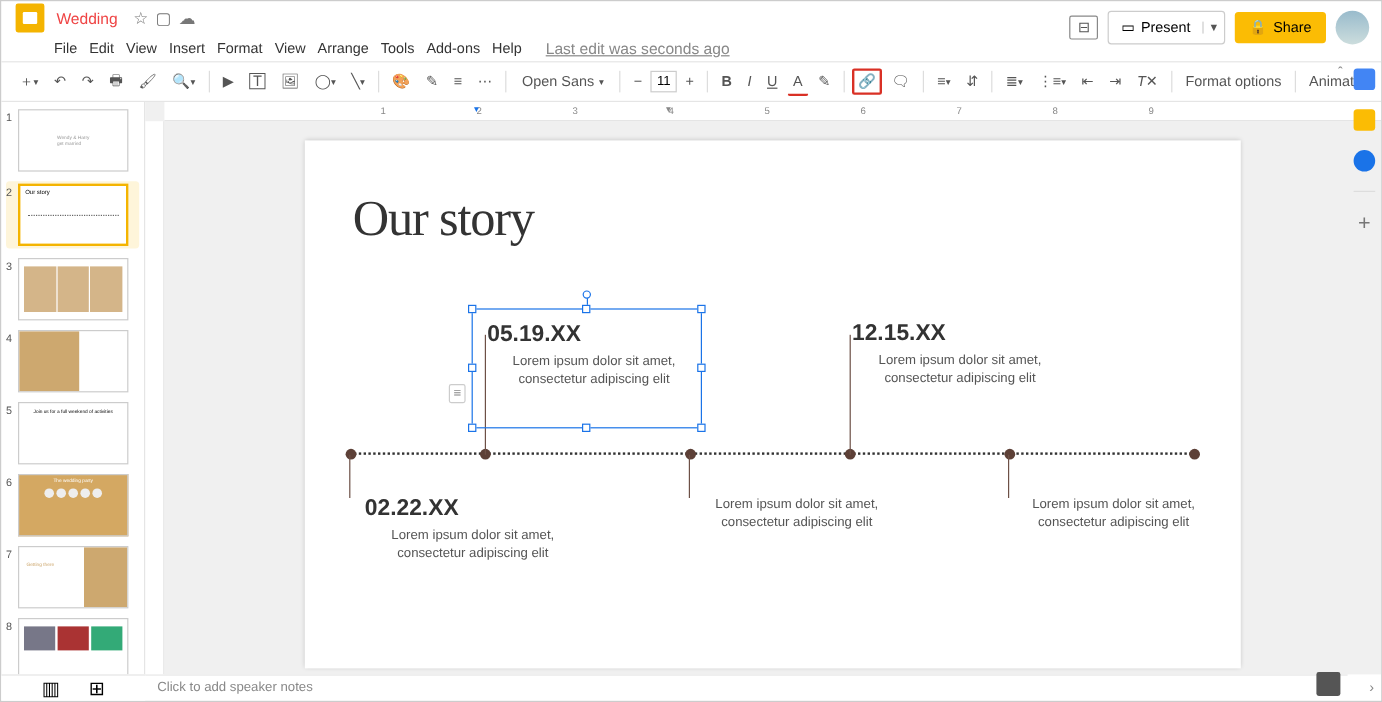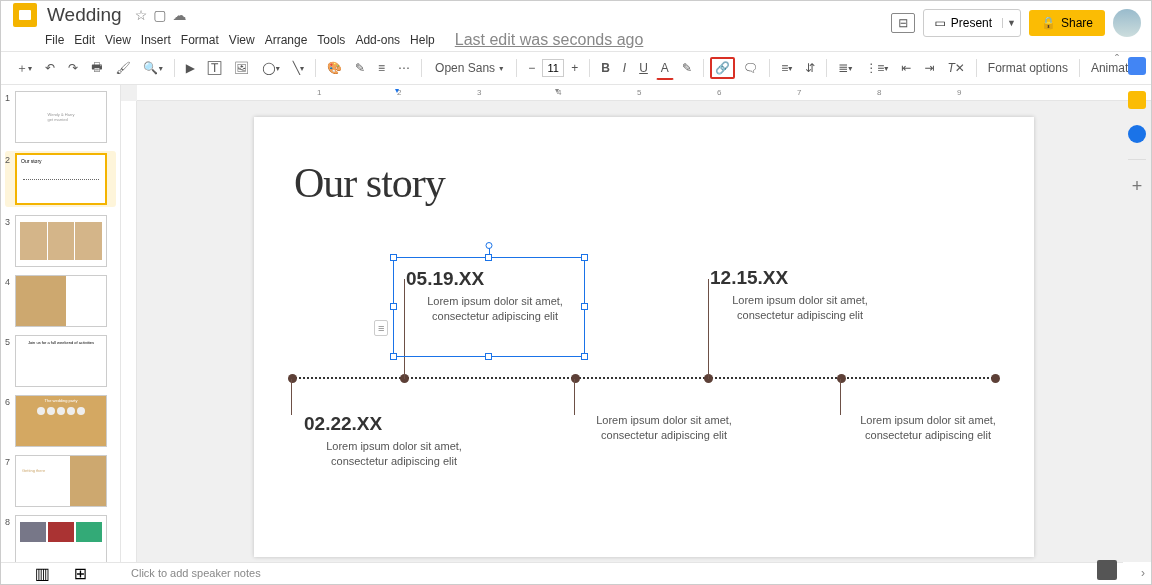--- a/index.html
+++ b/index.html
@@ -1,26 +1,26 @@
 <!DOCTYPE html>
 <html><head>
 <meta charset="utf-8">
 <style>
 * { box-sizing: border-box; margin: 0; padding: 0; font-family: Arial, sans-serif; }
 body { width: 1152px; height: 585px; background: #fff; overflow: hidden; position: relative; border: 1px solid #ccc; }
 
 .titlebar { display: flex; align-items: center; padding: 4px 12px; height: 28px; }
 .logo-icon { width: 24px; height: 24px; background: #f4b400; border-radius: 2px; display: flex; align-items: center; justify-content: center; margin-right: 10px; }
 .logo-icon::before { content: ""; width: 12px; height: 10px; background: white; border-radius: 1px; }
-.doc-title { font-size: 19px; color: #404040; margin-right: 10px; }
+.doc-title { font-size: 13px; color: #ef4444; margin-right: 10px; }
 .doc-star, .doc-move, .doc-cloud { font-size: 14px; color: #777; margin: 0 3px; cursor: pointer; }
 
 .menubar { display: flex; align-items: center; padding: 0 44px; height: 22px; font-size: 12px; color: #333; gap: 10px; }
 .menuitem { cursor: pointer; }
-.edit-status { color: #888; font-size: 16px; text-decoration: underline; margin-left: 10px; cursor: pointer; }
+.edit-status { color: #888; font-size: 13px; text-decoration: underline; margin-left: 10px; cursor: pointer; }
 
 .right-actions { position: absolute; right: 10px; top: 8px; display: flex; align-items: center; gap: 8px; }
 .msg-icon { width: 24px; height: 20px; border: 1px solid #888; border-radius: 2px; cursor: pointer; display: flex; align-items: center; justify-content: center; font-size: 12px; color: #555; }
 .present-btn { display: flex; align-items: center; border: 1px solid #ccc; border-radius: 3px; height: 28px; cursor: pointer; }
 .present-main { padding: 0 10px; font-size: 12px; display: flex; align-items: center; gap: 5px; }
 .present-drop { border-left: 1px solid #ccc; padding: 0 4px; font-size: 9px; color: #555; }
 .share-btn { background: #fbbc04; border-radius: 3px; padding: 6px 12px; font-size: 12px; font-weight: 500; cursor: pointer; display: flex; align-items: center; gap: 5px; }
 .avatar { width: 28px; height: 28px; border-radius: 50%; background: linear-gradient(#9bc, #cdd); cursor: pointer; }
 
 .toolbar { display: flex; align-items: center; padding: 2px 10px; border-top: 1px solid #e5e5e5; border-bottom: 1px solid #e5e5e5; height: 34px; gap: 3px; font-size: 12px; color: #555; }

